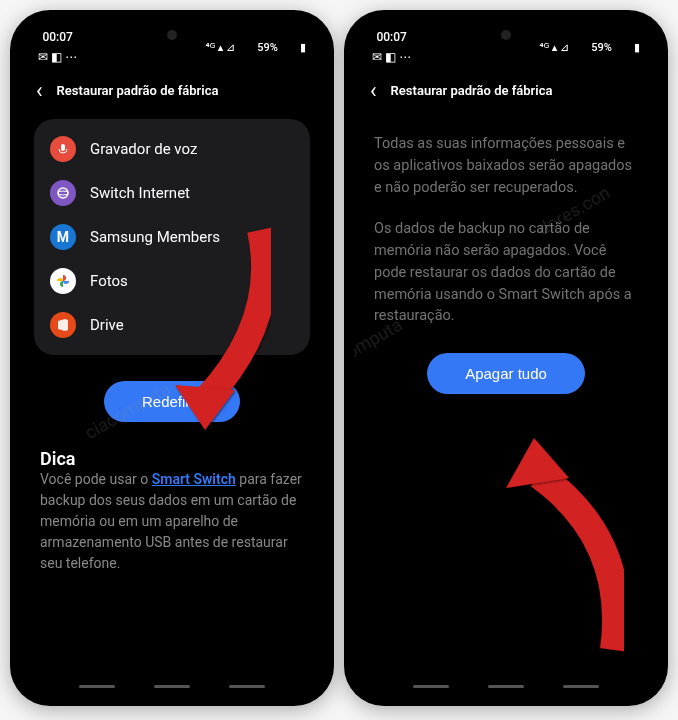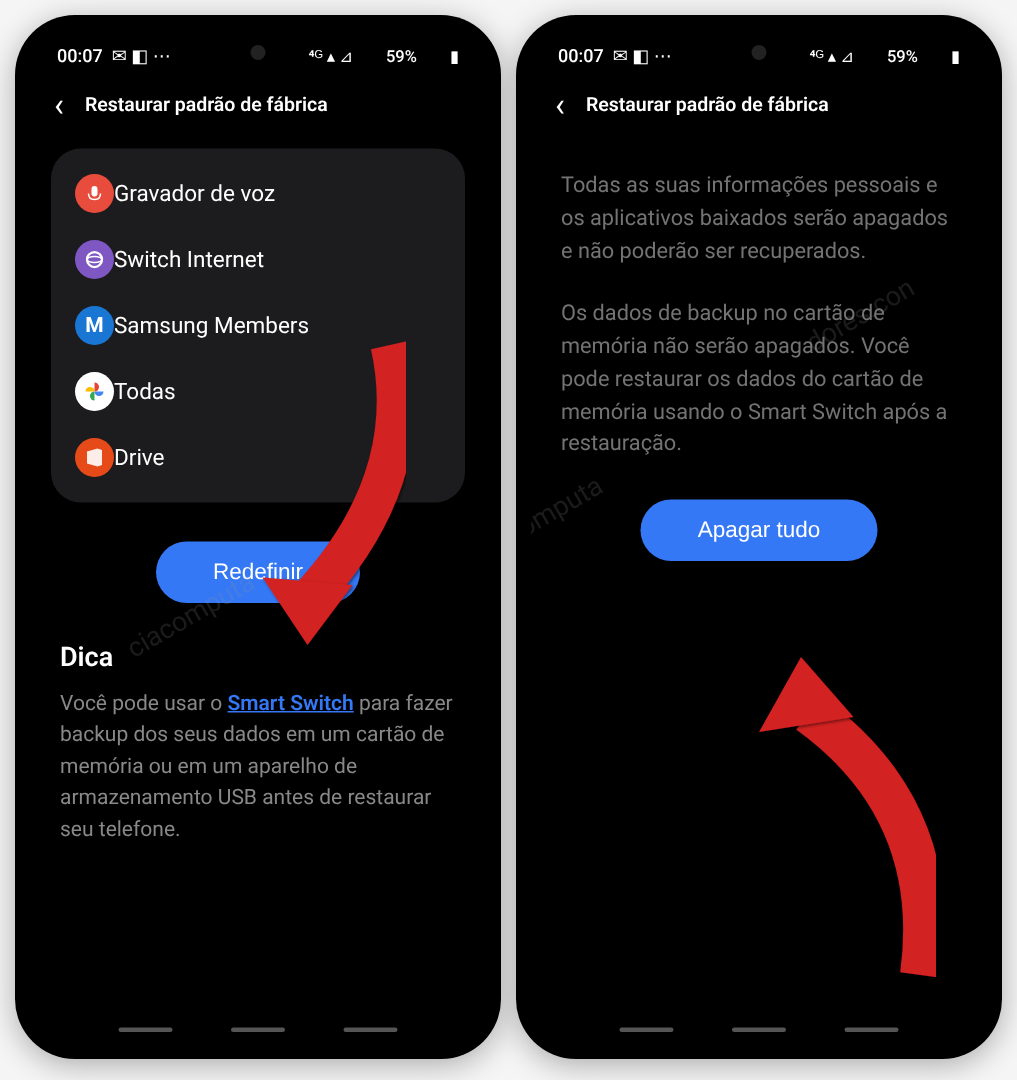--- a/index.html
+++ b/index.html
@@ -44,21 +44,21 @@
       color: #fff;
     }
     .status-bar {
       display: flex;
       justify-content: space-between;
       align-items: center;
       padding: 10px 18px 4px;
       font-size: 12px;
       font-weight: 500;
     }
-    .status-left { display: flex; align-items: center; gap: 6px; }
+    .status-left { display: flex; align-items: center; gap: 6px; flex-direction: column; }
     .status-right { display: flex; align-items: center; gap: 22px; font-size: 11px; }
     .header {
       display: flex;
       align-items: center;
       padding: 10px 16px 16px;
       gap: 14px;
     }
     .back-icon {
       font-size: 22px;
       color: #fff;
@@ -70,20 +70,21 @@
     .app-list {
       background: #1c1c1e;
       margin: 0 14px;
       border-radius: 20px;
       padding: 8px 0;
     }
     .app-item {
       display: flex;
       align-items: center;
       padding: 9px 16px;
+      gap: 14px;
     }
     .app-icon {
       width: 26px;
       height: 26px;
       border-radius: 50%;
       display: flex;
       align-items: center;
       justify-content: center;
       font-size: 13px;
       flex-shrink: 0;
@@ -106,21 +107,20 @@
       display: block;
       margin: 26px auto 0;
       text-align: right;
     }
     .tip-section {
       padding: 26px 20px 0;
     }
     .tip-title {
       font-size: 18px;
       font-weight: 600;
-      margin-bottom: 10px;
     }
     .tip-text {
       font-size: 14px;
       color: #888;
       line-height: 1.5;
     }
     .link {
       color: #3478f6;
       text-decoration: underline;
       font-weight: 600;
@@ -206,21 +206,21 @@
       </div>
       <div class="app-item">
         <div class="app-icon icon-photos">
           <svg width="16" height="16" viewBox="0 0 16 16">
               <path d="M8 2 A3 3 0 0 1 8 8" fill="#ea4335"></path>
               <path d="M14 8 A3 3 0 0 1 8 8" fill="#4285f4"></path>
               <path d="M8 14 A3 3 0 0 1 8 8" fill="#34a853"></path>
               <path d="M2 8 A3 3 0 0 1 8 8" fill="#fbbc04"></path>
             </svg>
         </div>
-        <span class="app-label">Todas</span>
+        <span class="app-label">Fotos</span>
       </div>
       <div class="app-item">
         <div class="app-icon icon-office">
           <svg width="12" height="14" viewBox="0 0 12 14">
               <polygon points="8,1 11,2 11,12 8,13 1,11 1,3" fill="#fff" opacity="0.9"></polygon>
             </svg>
         </div>
         <span class="app-label">Drive</span>
       </div>
     </div>

